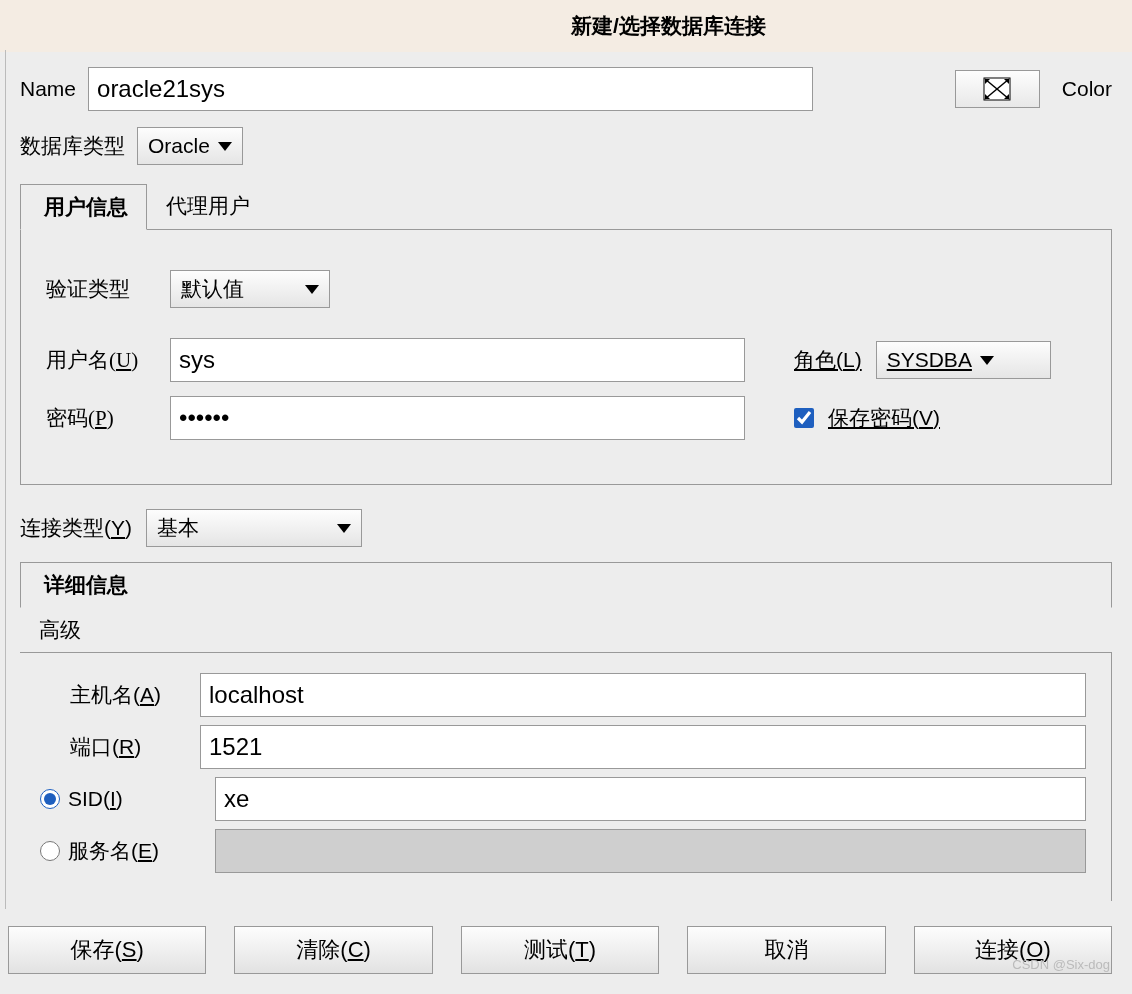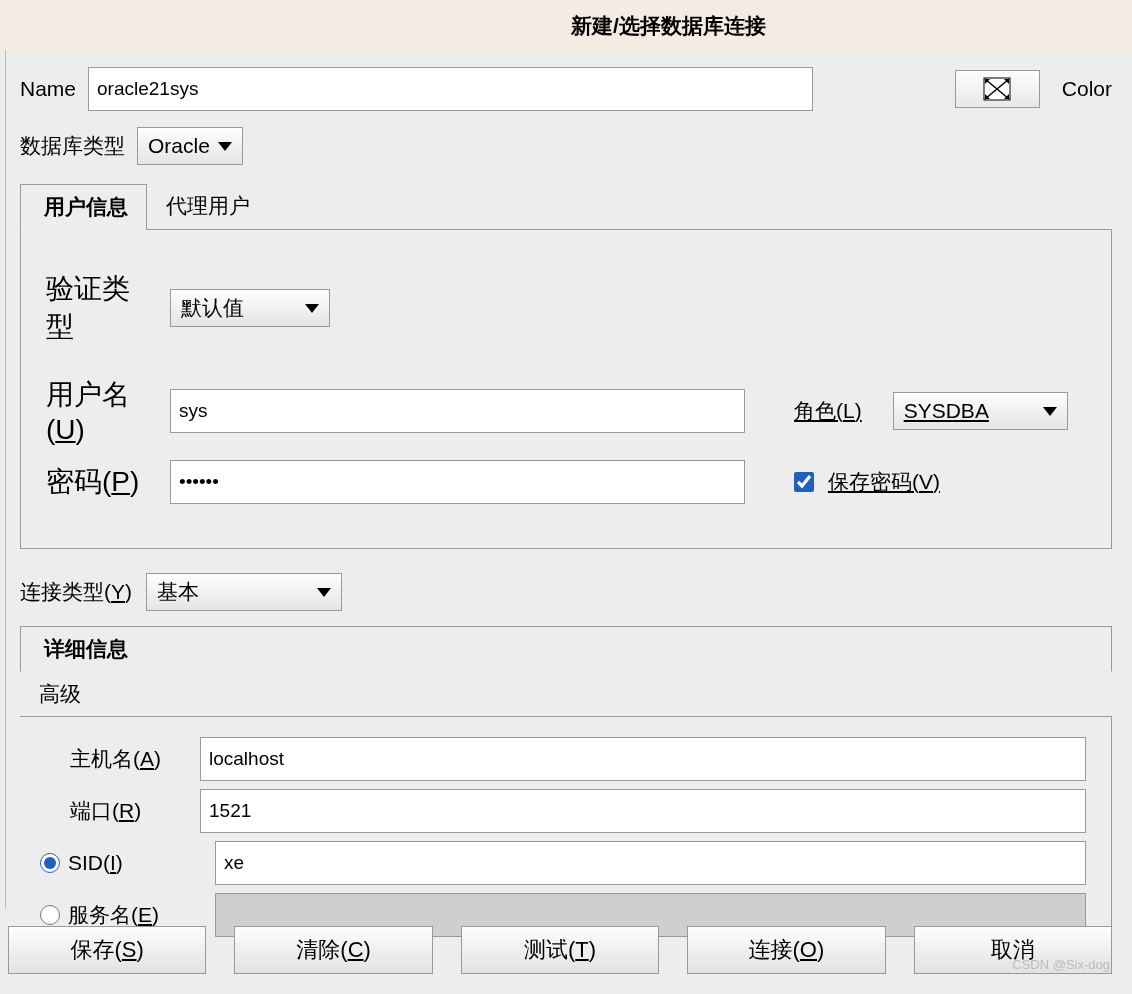--- a/index.html
+++ b/index.html
@@ -32,21 +32,21 @@
       margin-bottom: 16px;
       gap: 12px;
     }
     .label {
       font-size: 21px;
       white-space: nowrap;
     }
     .text-input {
       border: 1px solid #999;
       background: #fff;
-      font-size: 19px;
+      font-size: 24px;
       padding: 21px 8px;
       height: 43px;
       font-family: inherit;
     }
     .text-input.disabled {
       background: #cfcfcf;
       border: 1px solid #999;
     }
     .name-input {
       width: 725px;
@@ -112,52 +112,52 @@
       padding: 40px 25px 30px 25px;
       margin-top: 0;
     }
     .form-row {
       display: flex;
       align-items: center;
       margin-bottom: 14px;
       gap: 14px;
     }
     .form-label {
-      font-size: 28px;
+      font-size: 21px;
       width: 110px;
+      font-family: Liberation Serif, serif;
     }
     .user-input {
       width: 575px;
     }
     .role-section {
       margin-left: 35px;
       display: flex;
       align-items: center;
       gap: 14px;
       text-decoration: underline;
     }
     .role-dropdown {
       width: 175px;
-      justify-content: space-between;
-      margin-left: 17px;
+      justify-content: flex-start;
     }
     .checkbox {
       width: 20px;
       height: 20px;
       accent-color: #1e5fbf;
     }
     .connection-type-row {
       display: flex;
       align-items: center;
       gap: 14px;
       margin-top: 24px;
       margin-bottom: 0;
     }
     .wide-dropdown {
-      width: 196px;
+      width: 216px;
       justify-content: space-between;
       gap: 34px;
     }
     .details-tabs {
       display: flex;
       margin-top: 14px;
       flex-direction: column;
     }
     .details-panel {
       border: 1px solid #999;
@@ -362,19 +362,19 @@
 <div class="bottom-bar">
   <button class="action-button">
     <span>保存(</span><span class="underline">S</span><span>)</span>
   </button>
   <button class="action-button">
     <span>清除(</span><span class="underline">C</span><span>)</span>
   </button>
   <button class="action-button">
     <span>测试(</span><span class="underline">T</span><span>)</span>
   </button>
+  <button class="action-button">取消</button>
   <button class="action-button">
     <span>连接(</span><span class="underline">O</span><span>)</span>
   </button>
-  <button class="action-button">取消</button>
 </div>
 
 <div class="watermark">CSDN @Six-dog</div>
 
 </body></html>

